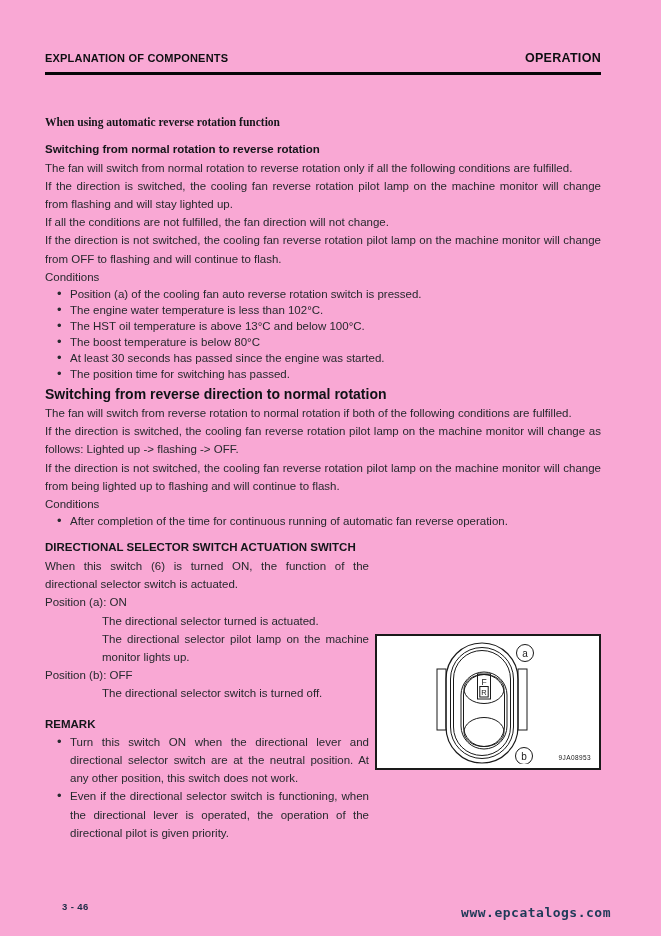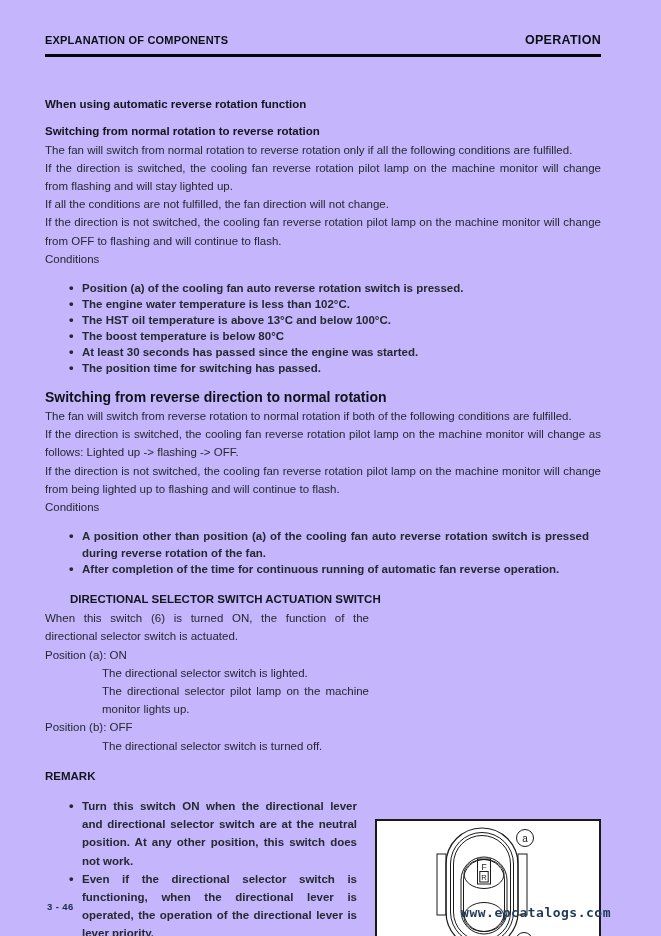--- a/index.html
+++ b/index.html
@@ -1,45 +1,45 @@
 <!DOCTYPE html>
 <html><head>
 <meta charset="utf-8">
 <style>
   html,body{margin:0;padding:0;background:#e8e8e8;}
   .page{
-    width:661px;height:936px;position:relative;background:#c4b5fd;
+    width:661px;height:936px;position:relative;background:#f9a8d4;
     font-family:"Liberation Sans",sans-serif;font-size:11.5px;line-height:18.2px;
     color:#26292e;box-sizing:border-box;padding:31px 60px 0 45px;overflow:hidden;
     margin:0 auto;
   }
   .doc-header{display:flex;justify-content:space-between;align-items:flex-end;color:#0e0f12;}
   .doc-header .h-left{font-size:11px;font-weight:bold;letter-spacing:.2px;}
-  .doc-header .h-right{font-size:12.5px;font-weight:bold;letter-spacing:.3px;}
+  .doc-header .h-right{font-size:12.5px;font-weight:bold;letter-spacing:.3px;margin-top:18px;}
   .header-rule{border-bottom:3px solid #060608;margin-top:5px;}
-  .intro-heading{margin-top:38px;font-weight:bold;color:#14161a;}
+  .intro-heading{margin-top:38px;font-weight:bold;color:#14161a;font-family:Liberation Serif, serif;}
   .sub-heading{margin-top:9px;font-weight:bold;color:#14161a;}
   p.body{margin:0;text-align:justify;}
   .conditions-label{margin:0;}
-  ul.blist{list-style:none;margin:12px;padding:0 0 0 12px;font-weight:bold;}
+  ul.blist{list-style:none;margin:0;padding:0 0 0 12px;}
   ul.blist.tight{line-height:16px;}
   ul.blist.mid{line-height:16.6px;}
   ul.blist li{position:relative;padding-left:13px;text-align:justify;}
   ul.blist li::before{content:"\2022";position:absolute;left:0;top:0;font-size:13px;color:#26292e;}
   .big-heading{margin-top:3px;font-size:14px;line-height:19px;font-weight:bold;color:#101216;}
   .sec3{margin-top:8px;}
-  .sec3-heading{font-weight:bold;color:#14161a;margin-left:25px;}
-  .columns{display:flex;align-items:flex-end;gap:6px;margin-top:1px;}
+  .sec3-heading{font-weight:bold;color:#14161a;}
+  .columns{display:flex;align-items:center;gap:6px;margin-top:1px;}
   .col-left{width:325px;}
   .pos-label{margin:0;}
   .pos-details{padding-left:57px;text-align:justify;}
   .figure-box{width:222px;height:132px;border:2px solid #1a1a1a;margin-top:4px;flex:none;background:#fff;}
   .remark{margin-top:12px;}
   .remark-heading{font-weight:bold;color:#14161a;}
-  .footer-page{position:absolute;left:47px;bottom:20px;font-size:9.5px;font-weight:bold;
+  .footer-page{position:absolute;left:62px;bottom:20px;font-size:9.5px;font-weight:bold;
     color:#1b2b45;letter-spacing:.4px;}
   .footer-link{position:absolute;right:50px;bottom:14px;font-family:"DejaVu Sans Mono",monospace;
     font-size:13px;font-weight:bold;color:#1e3a58;text-decoration:none;letter-spacing:.5px;}
   svg text{font-family:"Liberation Sans",sans-serif;fill:#1a1a1a;}
 </style>
 </head>
 <body>
 
 <div class="page">
 
@@ -65,40 +65,39 @@
     <li>At least 30 seconds has passed since the engine was started.</li>
     <li>The position time for switching has passed.</li>
   </ul>
 
   <div class="big-heading">Switching from reverse direction to normal rotation</div>
   <p class="body">The fan will switch from reverse rotation to normal rotation if both of the following conditions are fulfilled.</p>
   <p class="body">If the direction is switched, the cooling fan reverse rotation pilot lamp on the machine monitor will change as follows: Lighted up -&gt; flashing -&gt; OFF.</p>
   <p class="body">If the direction is not switched, the cooling fan reverse rotation pilot lamp on the machine monitor will change from being lighted up to flashing and will continue to flash.</p>
   <div class="conditions-label">Conditions</div>
   <ul class="blist mid">
-    <li>A position other than position (a) of the cooling fan auto reverse rotation switch is pressed during reverse rotation of the fan.</li>
     <li>After completion of the time for continuous running of automatic fan reverse operation.</li>
   </ul>
 
   <div class="sec3">
     <div class="sec3-heading">DIRECTIONAL SELECTOR SWITCH ACTUATION SWITCH</div>
     <div class="columns">
       <div class="col-left">
         <p class="body">When this switch (6) is turned ON, the function of the directional selector switch is actuated.</p>
         <div class="pos-label">Position (a): ON</div>
-        <div class="pos-details">The directional selector switch is lighted.</div>
+        <div class="pos-details">The directional selector turned is actuated.</div>
         <div class="pos-details">The directional selector pilot lamp on the machine monitor lights up.</div>
         <div class="pos-label">Position (b): OFF</div>
         <div class="pos-details">The directional selector switch is turned off.</div>
 
         <div class="remark">
           <div class="remark-heading">REMARK</div>
           <ul class="blist">
             <li>Turn this switch ON when the directional lever and directional selector switch are at the neutral position.  At any other position, this switch does not work.</li>
-            <li>Even if the directional selector switch is functioning, when the directional lever is operated, the operation of the directional lever is lever priority.</li>
+            <li>Even if the directional selector switch is functioning, when the directional lever is operated, the operation of the directional pilot is given priority.</li>
           </ul>
         </div>
       </div>
 
       <div class="figure-box">
         <svg width="218" height="128" viewBox="0 0 218 128">
           <g fill="none" stroke="#1a1a1a" stroke-width="1.2">
             <rect x="69" y="7" width="72" height="120" rx="36"></rect>
             <rect x="73.5" y="11.5" width="63" height="111" rx="31.5" stroke-width="1"></rect>
             <rect x="76.5" y="14.5" width="57" height="105" rx="28.5" stroke-width="1"></rect>

